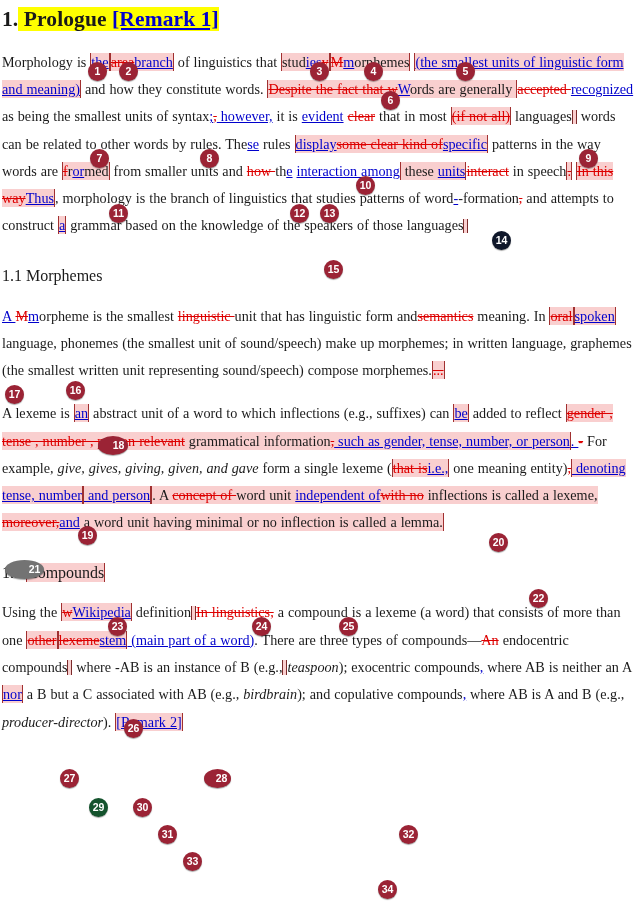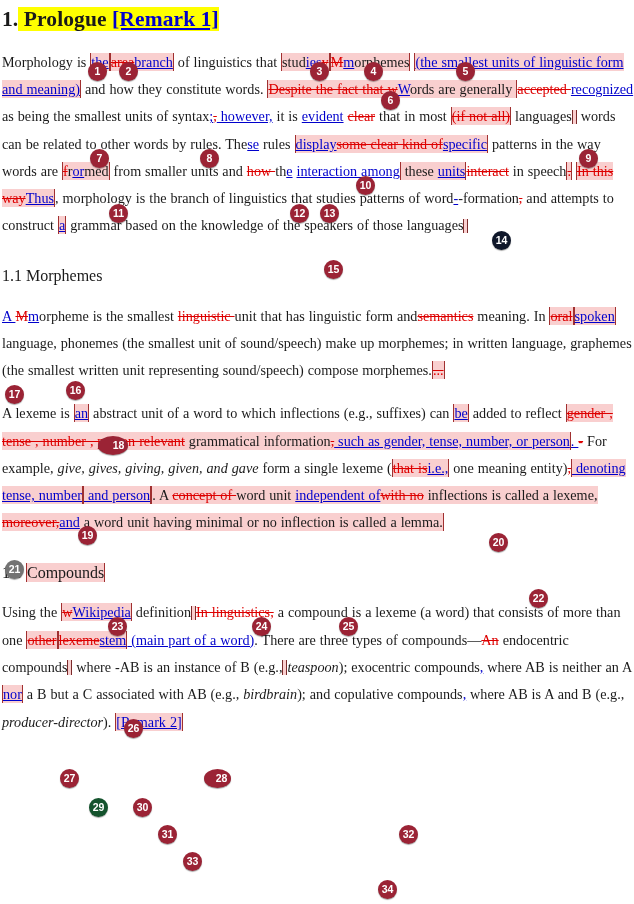--- a/index.html
+++ b/index.html
@@ -137,21 +137,21 @@
       <div class="badge" style="left: 109px; top: 198px; background: rgb(155, 35, 53); text-align: center;">11</div>
       <div class="badge" style="left: 290px; top: 198px; background: rgb(155, 35, 53);">12</div>
       <div class="badge" style="left: 320px; top: 198px; background: rgb(155, 35, 53);">13</div>
       <div class="badge" style="left: 492px; top: 225px; background: #0f172a;">14</div>
       <div class="badge" style="left: 324px; top: 254px; background: rgb(155, 35, 53);">15</div>
       <div class="badge" style="left: 66px; top: 375px; background: rgb(155, 35, 53);">16</div>
       <div class="badge" style="left: 5px; top: 379px; background: rgb(155, 35, 53);">17</div>
       <div class="badge" style="left: 98px; top: 430px; background: rgb(155, 35, 53); padding-left: 11px;">18</div>
       <div class="badge" style="left: 78px; top: 520px; background: rgb(155, 35, 53);">19</div>
       <div class="badge" style="left: 489px; top: 527px; background: rgb(155, 35, 53);">20</div>
-      <div class="badge" style="left: 5px; top: 554px; background: #737373;">21</div>
+      <div class="badge" style="left: 5px; top: 554px; background: #737373; padding-left: 20px;">21</div>
       <div class="badge" style="left: 529px; top: 583px; background: rgb(155, 35, 53);">22</div>
       <div class="badge" style="left: 108px; top: 611px; background: rgb(155, 35, 53);">23</div>
       <div class="badge" style="left: 252px; top: 611px; background: rgb(155, 35, 53);">24</div>
       <div class="badge" style="left: 339px; top: 611px; background: rgb(155, 35, 53);">25</div>
       <div class="badge" style="left: 124px; top: 713px; background: rgb(155, 35, 53);">26</div>
       <div class="badge" style="left: 60px; top: 763px; background: rgb(155, 35, 53);">27</div>
       <div class="badge" style="left: 204px; top: 763px; background: rgb(155, 35, 53); padding-left: 8px;">28</div>
       <div class="badge" style="left: 89px; top: 792px; background: #14532d;">29</div>
       <div class="badge" style="left: 133px; top: 792px; background: rgb(155, 35, 53);">30</div>
       <div class="badge" style="left: 158px; top: 819px; background: rgb(155, 35, 53);">31</div>

